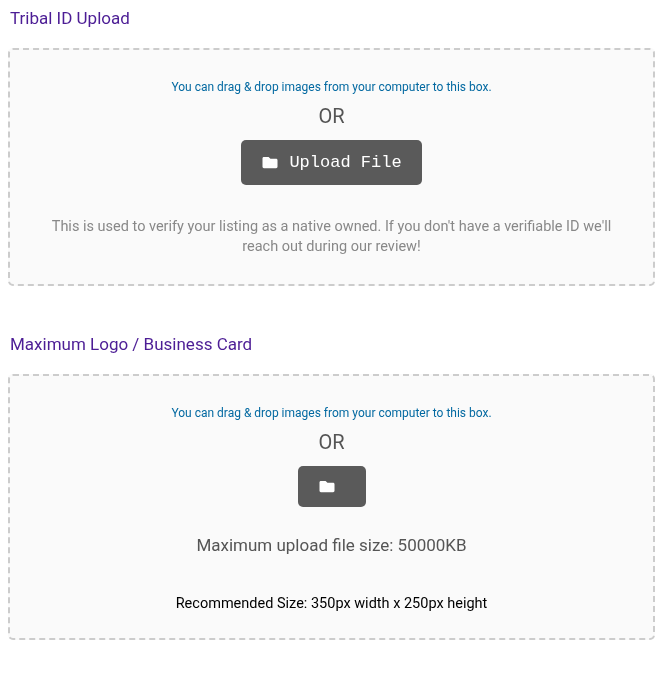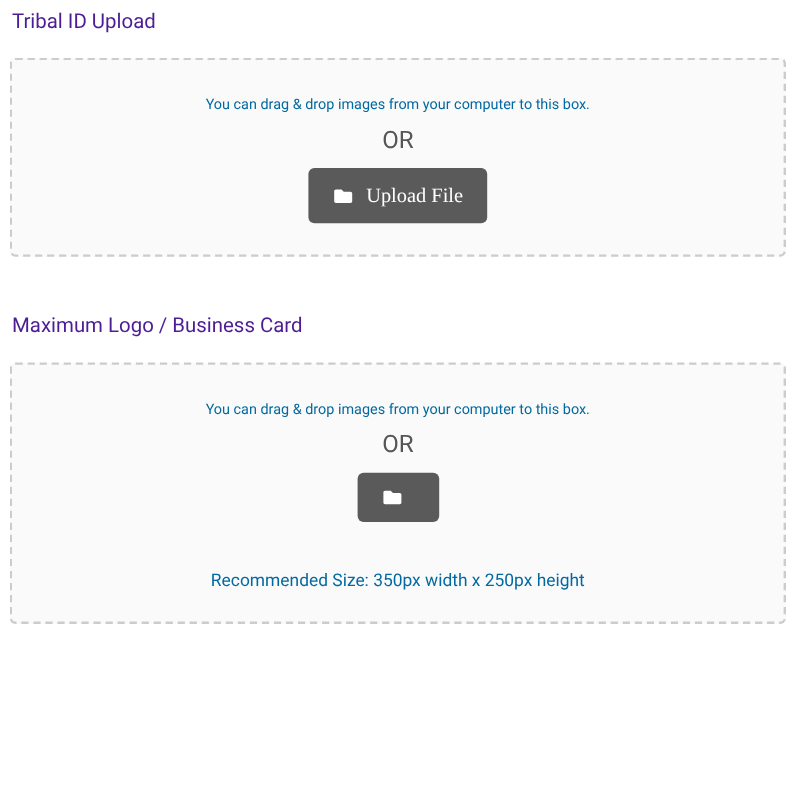--- a/index.html
+++ b/index.html
@@ -47,21 +47,21 @@
       align-items: center;
       justify-content: center;
       background: #5a5a5a;
       color: #ffffff;
       border: none;
       border-radius: 5px;
       padding: 13px 20px;
       font-size: 17px;
       font-weight: 400;
       cursor: pointer;
-      font-family: Liberation Serif, serif;
+      font-family: Liberation Mono, monospace;
     }
     .upload-btn svg {
       margin-right: 10px;
       fill: #ffffff;
     }
     .helper-text {
       font-size: 14.5px;
       color: #888;
       margin-top: 32px;
       line-height: 1.4;
@@ -69,42 +69,44 @@
       margin-left: auto;
       margin-right: auto;
     }
     .max-size-text {
       font-size: 17px;
       color: #555;
       margin-top: 28px;
     }
     .rec-size-text {
       font-size: 14.5px;
-      color: #0369a1;
+      color: #000000;
       margin-top: 40px;
     }
   </style>
 </head>
 <body>
 
 <div class="section-title">Tribal ID Upload</div>
 <div class="dropzone">
   <div class="drop-text">You can drag &amp; drop images from your computer to this box.</div>
   <div class="or-text">OR</div>
   <button class="upload-btn">
     <svg width="18" height="15" viewBox="0 0 512 512">
         <path d="M464 128H272l-64-64H48C21.49 64 0 85.49 0 112v288c0 26.51 21.49 48 48 48h416c26.51 0 48-21.49 48-48V176c0-26.51-21.49-48-48-48z"></path>
       </svg>
     <span>Upload File</span>
   </button>
+  <div class="helper-text">This is used to verify your listing as a native owned. If you don't have a verifiable ID we'll reach out during our review!</div>
 </div>
 
 <div class="section-title">Maximum Logo / Business Card</div>
 <div class="dropzone">
   <div class="drop-text">You can drag &amp; drop images from your computer to this box.</div>
   <div class="or-text">OR</div>
   <button class="upload-btn">
     <svg width="18" height="15" viewBox="0 0 512 512">
         <path d="M464 128H272l-64-64H48C21.49 64 0 85.49 0 112v288c0 26.51 21.49 48 48 48h416c26.51 0 48-21.49 48-48V176c0-26.51-21.49-48-48-48z"></path>
       </svg>
   </button>
+  <div class="max-size-text">Maximum upload file size: 50000KB</div>
   <div class="rec-size-text">Recommended Size: 350px width x 250px height</div>
 </div>
 
 </body></html>

